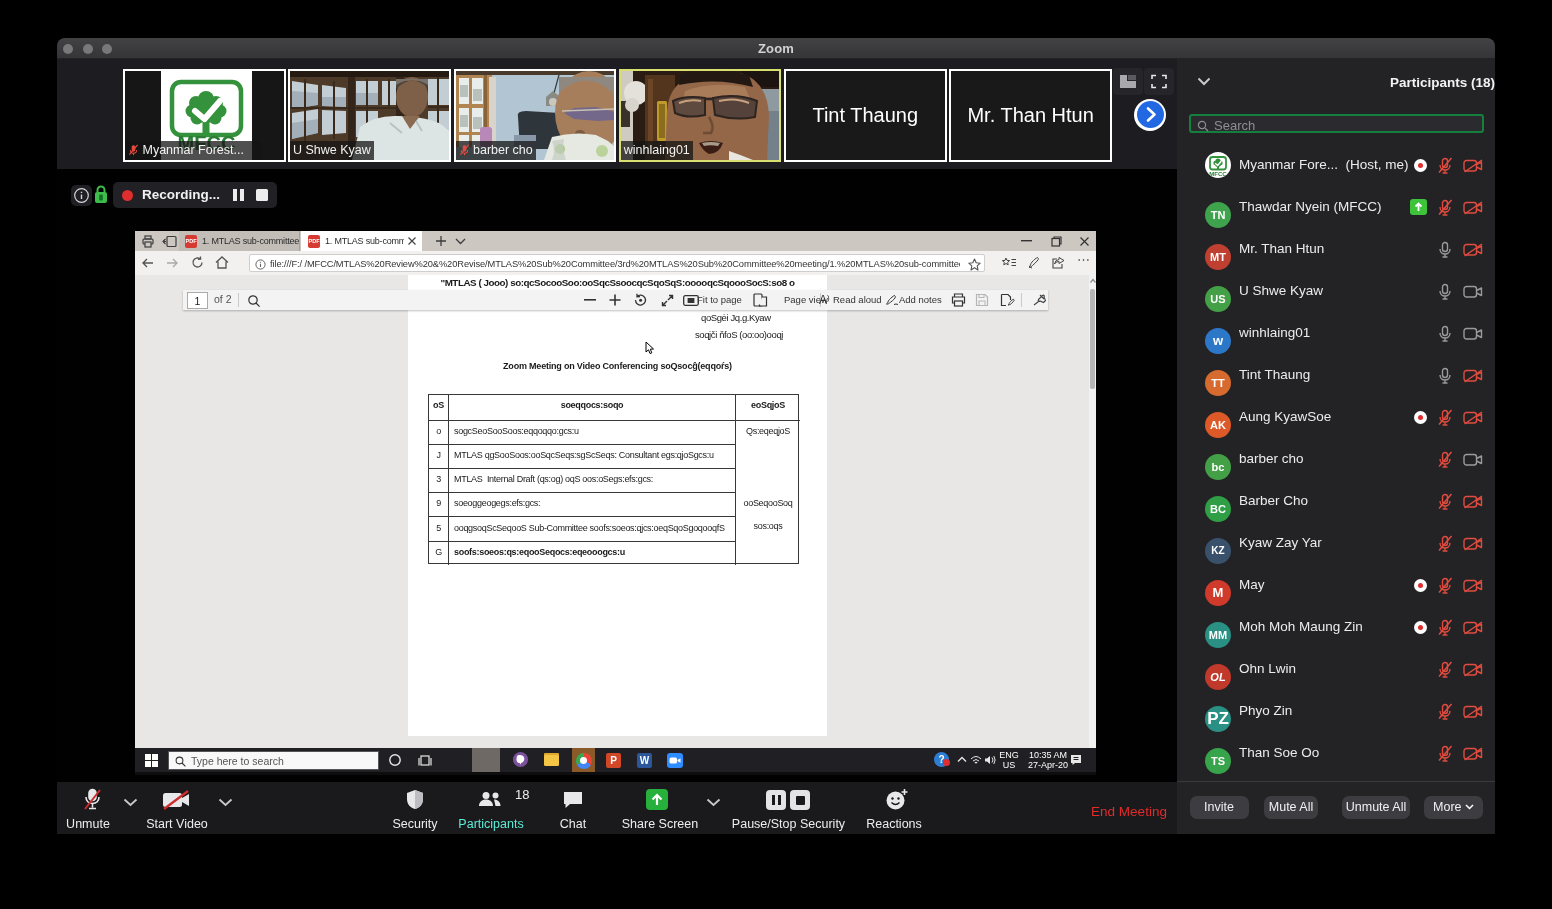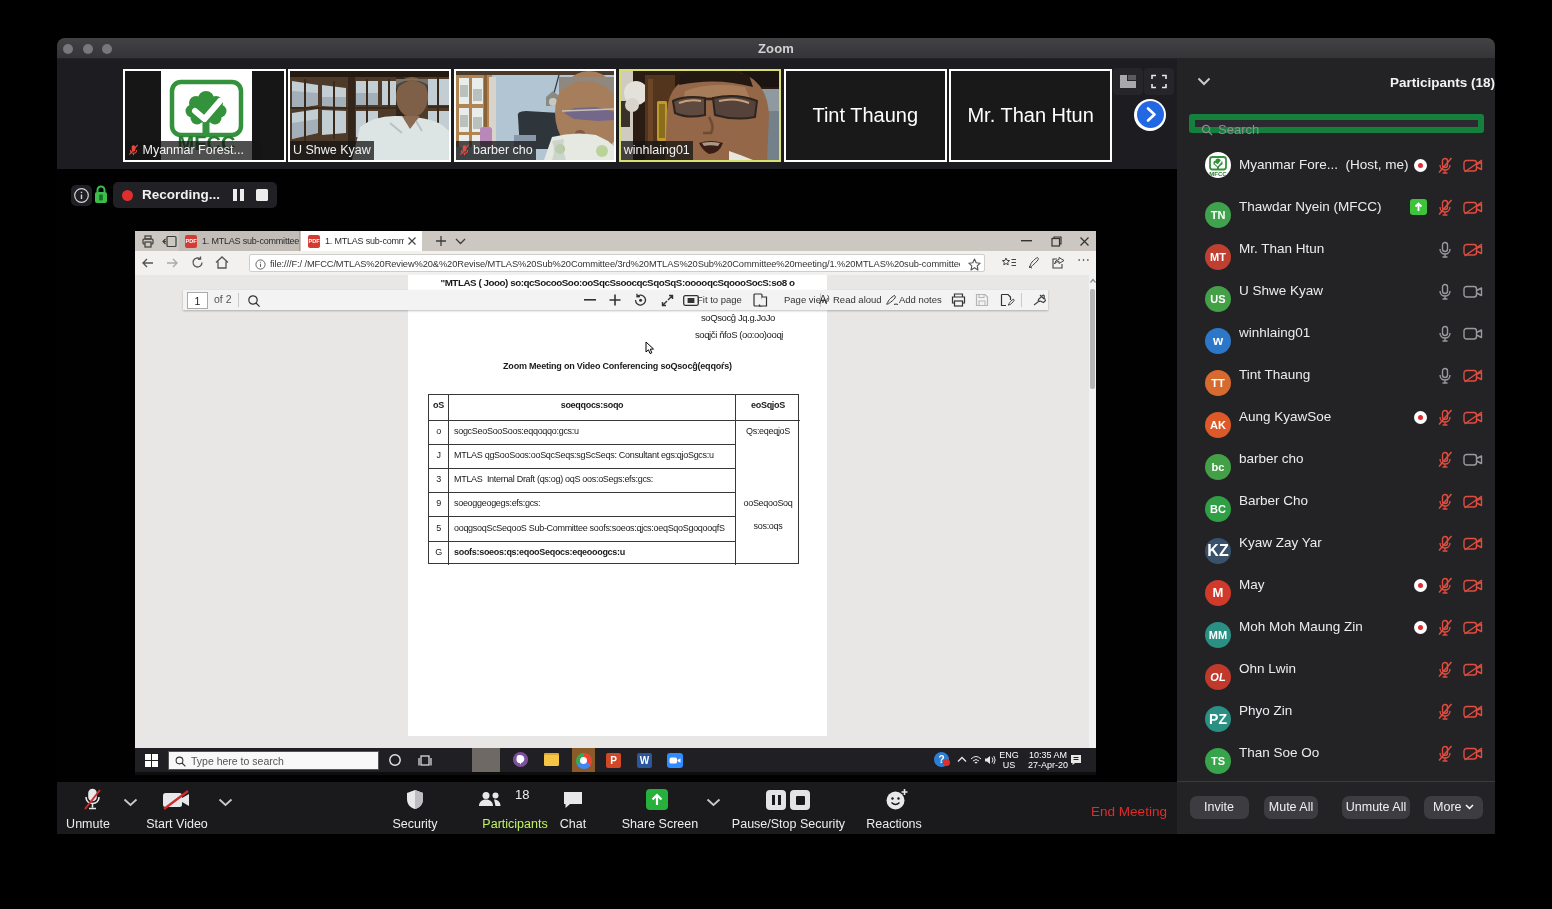--- a/index.html
+++ b/index.html
@@ -318,21 +318,21 @@
         <svg class="abs" style="left:916px;top:5px;" width="14" height="13" viewBox="0 0 14 13">
             <path d="M6 3 H2 V12 H11 V8" fill="none" stroke="#444" stroke-width="1.1"></path>
             <path d="M8 1.5 L13 4.5 L8 7.5 V5.5 Q4.5 5.5 3.5 8 Q4 4 8 3.5 Z" fill="none" stroke="#444" stroke-width="1"></path>
           </svg>
         <div class="abs" style="left:942px;top:1px;font-size:13px;color:#444;letter-spacing:1px;">⋯</div>
       </div>
 
       <div class="abs" style="left:0;top:44px;width:961px;height:473px;background:#e9e7e5;overflow:hidden;">
         <div id="page" style="position:absolute;left:273px;top:0;width:419px;height:461px;background:#fff;color:#1a1a1a;">
           <div class="abs" style="left:0;top:2px;width:419px;text-align:center;font-size:9.8px;font-weight:bold;letter-spacing:-0.45px;white-space:nowrap;">"MTLAS ( Jooo) so:qcSocooSoo:ooSqcSsoocqcSqoSqS:ooooqcSqoooSocS:so8 o</div>
-          <div class="abs" style="left:293px;top:37px;font-size:9.5px;letter-spacing:-0.4px;">soQsocĝ Jq.g.JoJo</div>
+          <div class="abs" style="left:293px;top:37px;font-size:9.5px;letter-spacing:-0.4px;">qoSgėi Jq.g.Kyaw</div>
           <div class="abs" style="left:287px;top:54px;font-size:9.5px;letter-spacing:-0.4px;">soqjči ňfoS (oo:oo)ooqį</div>
           <svg class="abs" style="left:237px;top:66px;" width="10" height="14" viewBox="0 0 10 14">
               <path d="M1 1 L1 11 L3.5 8.8 L5 12.5 L6.8 11.8 L5.3 8.2 L8.5 8 Z" fill="#fff" stroke="#000" stroke-width="1"></path>
             </svg>
           <div class="abs" style="left:0;top:86px;width:419px;text-align:center;font-size:9px;font-weight:bold;letter-spacing:-0.2px;">Zoom Meeting on Video Conferencing soQsocĝ(eqqoŕs)</div>
 
           <div class="abs" style="left:20px;top:119px;width:371px;height:170px;border:1px solid #383838;font-size:9px;letter-spacing:-0.3px;">
             <div class="abs" style="left:19px;top:0;width:1px;height:170px;background:#383838;"></div>
             <div class="abs" style="left:306px;top:0;width:1px;height:170px;background:#383838;"></div>
             <div class="abs" style="left:0;top:25px;width:371px;height:1px;background:#383838;"></div>
@@ -521,21 +521,21 @@
     <div class="abs" style="left:323px;top:35px;width:70px;text-align:center;color:#ededef;font-size:12.5px;">Security</div>
     <svg class="abs" style="left:420px;top:8px;" width="26" height="20" viewBox="0 0 26 20">
         <g fill="#e8e8ea">
           <circle cx="9" cy="5.5" r="3.5"></circle>
           <path d="M2 16 c0-4 3-6.5 7-6.5 s7 2.5 7 6.5 z"></path>
           <circle cx="18.5" cy="5.5" r="3"></circle>
           <path d="M17 9.5 c3.5 0 6.5 2.5 6.5 6.5 h-5"></path>
         </g>
       </svg>
     <div class="abs" style="left:458px;top:5px;color:#ededef;font-size:13px;">18</div>
-    <div class="abs" style="left:399px;top:35px;width:70px;text-align:center;color:#bef264;font-size:12.5px;margin-left:24px;">Participants</div>
+    <div class="abs" style="left:399px;top:35px;width:70px;text-align:center;color:#5eead4;font-size:12.5px;">Participants</div>
     <svg class="abs" style="left:505px;top:8px;" width="22" height="20" viewBox="0 0 22 20">
         <path d="M2 2 H20 V14 H8 L3.5 18 V14 H2 Z" fill="#e8e8ea" rx="2"></path>
       </svg>
     <div class="abs" style="left:481px;top:35px;width:70px;text-align:center;color:#ededef;font-size:12.5px;">Chat</div>
     <div class="abs" style="left:589px;top:7px;width:22px;height:21px;background:#28b03c;border-radius:4px;">
       <svg width="22" height="21" viewBox="0 0 22 21">
           <path d="M11 16 V6.5 M6.5 10.5 L11 6 L15.5 10.5" stroke="#fff" stroke-width="2.2" fill="none"></path>
         </svg>
     </div>
     <div class="abs" style="left:557px;top:35px;width:92px;text-align:center;color:#ededef;font-size:12.5px;white-space:nowrap;">Share Screen</div>
@@ -560,21 +560,21 @@
         <path d="M19.5 1 V7 M16.5 4 H22.5" stroke="#e8e8ea" stroke-width="1.6"></path>
       </svg>
     <div class="abs" style="left:801px;top:35px;width:72px;text-align:center;color:#ededef;font-size:12.5px;">Reactions</div>
     <div class="abs" style="left:1017px;top:22px;width:110px;text-align:center;color:#e22b2b;font-size:13.5px;">End Meeting</div>
   </div>
   <div id="panel">
     <svg class="abs" style="left:20px;top:18px;" width="14" height="9" viewBox="0 0 14 9">
         <path d="M1.5 1.5 L7 7 L12.5 1.5" stroke="#c9c9cc" stroke-width="2" fill="none"></path>
       </svg>
     <div class="abs" style="left:0;top:16px;width:318px;text-align:right;color:#f2f2f3;font-size:13.5px;font-weight:bold;">Participants (18)</div>
-    <div class="abs" style="left:12px;top:55px;width:295px;height:19px;background:#2b2b2f;border:6px solid #15803d;border-radius:3px;">
+    <div class="abs" style="left:12px;top:55px;width:295px;height:19px;background:#2b2b2f;border:2px solid #15803d;border-radius:3px;">
       <svg class="abs" style="left:6px;top:3.5px;" width="12" height="12" viewBox="0 0 12 12">
           <circle cx="5" cy="5" r="3.6" stroke="#8e8e93" stroke-width="1.2" fill="none"></circle>
           <path d="M7.8 7.8 L11 11" stroke="#8e8e93" stroke-width="1.2"></path>
         </svg>
       <div class="abs" style="left:23px;top:2px;color:#8e8e93;font-size:13px;">Search</div>
     </div>
     <div id="plist">
 <div class="prow" style="top:85px;">
           <div class="abs" style="left:28px;top:8px;width:26px;height:26px;border-radius:50%;background:#fff;overflow:hidden;"><svg width="26" height="26" viewBox="0 0 26 26">
               <rect x="5" y="5" width="16" height="12.5" rx="2.5" fill="none" stroke="#35923c" stroke-width="1.8"></rect>
@@ -704,21 +704,21 @@
             <path d="M3 8 c0 3 2.2 5 5 5 s5 -2 5 -5 M8 13 v2.5 M5.5 16 h5" stroke="#e04c3f" stroke-width="1.4" fill="none"></path>
             <path d="M2 15.5 L14.5 1" stroke="#e04c3f" stroke-width="1.5"></path>
           </svg>
           <svg class="pic" style="left:286px;top:15px;" width="20" height="14" viewBox="0 0 20 14">
             <rect x="1" y="1.5" width="12.5" height="10.5" rx="2.5" fill="none" stroke="#e04c3f" stroke-width="1.4"></rect>
             <path d="M13.5 5.5 L18.5 3 V10.5 L13.5 8" fill="none" stroke="#e04c3f" stroke-width="1.4" stroke-linejoin="round"></path>
             <path d="M1.5 13 L19 1" stroke="#e04c3f" stroke-width="1.5"></path>
           </svg>
         </div>
 <div class="prow" style="top:463px;">
-          <div class="pav" style="background:#3a516b;font-size:16px;">KZ</div>
+          <div class="pav" style="background:#3a516b;font-size:10px;">KZ</div>
           <div class="pname">Kyaw Zay Yar</div>
           <svg class="pic" style="left:260px;" width="16" height="17" viewBox="0 0 16 17">
             <rect x="5.5" y="1.5" width="5" height="9" rx="2.5" fill="none" stroke="#e04c3f" stroke-width="1.4"></rect>
             <path d="M3 8 c0 3 2.2 5 5 5 s5 -2 5 -5 M8 13 v2.5 M5.5 16 h5" stroke="#e04c3f" stroke-width="1.4" fill="none"></path>
             <path d="M2 15.5 L14.5 1" stroke="#e04c3f" stroke-width="1.5"></path>
           </svg>
           <svg class="pic" style="left:286px;top:15px;" width="20" height="14" viewBox="0 0 20 14">
             <rect x="1" y="1.5" width="12.5" height="10.5" rx="2.5" fill="none" stroke="#e04c3f" stroke-width="1.4"></rect>
             <path d="M13.5 5.5 L18.5 3 V10.5 L13.5 8" fill="none" stroke="#e04c3f" stroke-width="1.4" stroke-linejoin="round"></path>
             <path d="M1.5 13 L19 1" stroke="#e04c3f" stroke-width="1.5"></path>
@@ -762,21 +762,21 @@
             <path d="M3 8 c0 3 2.2 5 5 5 s5 -2 5 -5 M8 13 v2.5 M5.5 16 h5" stroke="#e04c3f" stroke-width="1.4" fill="none"></path>
             <path d="M2 15.5 L14.5 1" stroke="#e04c3f" stroke-width="1.5"></path>
           </svg>
           <svg class="pic" style="left:286px;top:15px;" width="20" height="14" viewBox="0 0 20 14">
             <rect x="1" y="1.5" width="12.5" height="10.5" rx="2.5" fill="none" stroke="#e04c3f" stroke-width="1.4"></rect>
             <path d="M13.5 5.5 L18.5 3 V10.5 L13.5 8" fill="none" stroke="#e04c3f" stroke-width="1.4" stroke-linejoin="round"></path>
             <path d="M1.5 13 L19 1" stroke="#e04c3f" stroke-width="1.5"></path>
           </svg>
         </div>
 <div class="prow" style="top:631px;">
-          <div class="pav" style="background:#2a9083;font-size:14px;">PZ</div>
+          <div class="pav" style="background:#2a9083;font-size:17px;">PZ</div>
           <div class="pname">Phyo Zin</div>
           <svg class="pic" style="left:260px;" width="16" height="17" viewBox="0 0 16 17">
             <rect x="5.5" y="1.5" width="5" height="9" rx="2.5" fill="none" stroke="#e04c3f" stroke-width="1.4"></rect>
             <path d="M3 8 c0 3 2.2 5 5 5 s5 -2 5 -5 M8 13 v2.5 M5.5 16 h5" stroke="#e04c3f" stroke-width="1.4" fill="none"></path>
             <path d="M2 15.5 L14.5 1" stroke="#e04c3f" stroke-width="1.5"></path>
           </svg>
           <svg class="pic" style="left:286px;top:15px;" width="20" height="14" viewBox="0 0 20 14">
             <rect x="1" y="1.5" width="12.5" height="10.5" rx="2.5" fill="none" stroke="#e04c3f" stroke-width="1.4"></rect>
             <path d="M13.5 5.5 L18.5 3 V10.5 L13.5 8" fill="none" stroke="#e04c3f" stroke-width="1.4" stroke-linejoin="round"></path>
             <path d="M1.5 13 L19 1" stroke="#e04c3f" stroke-width="1.5"></path>

